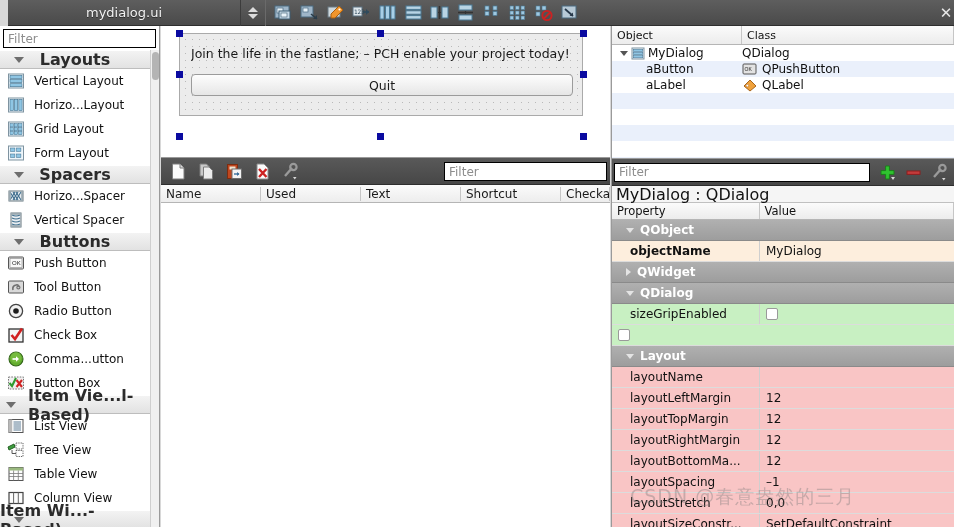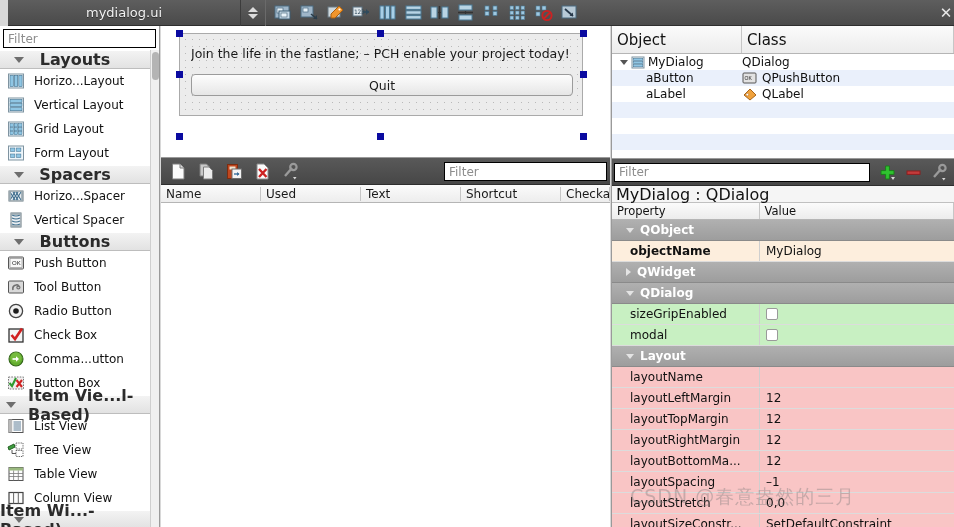--- a/index.html
+++ b/index.html
@@ -128,22 +128,22 @@
     padding-left:5px; display:flex; align-items:center;
     border-right:1px solid #c6c6c6; overflow:hidden; white-space:nowrap;
   }
 
   
   .objpanel{
     position:absolute; left:611px; top:26px; width:343px; height:132px;
     background:#fff; border-left:1px solid #9a9a9a;
   }
   .oi-head{
-    height:28px; display:flex; background:linear-gradient(#fbfbfb,#ececec);
-    border-bottom:1px solid #b5b5b5; font-size:15px;
+    height:19px; display:flex; background:linear-gradient(#fbfbfb,#ececec);
+    border-bottom:1px solid #b5b5b5; font-size:11px;
   }
   .oi-head div{ padding-left:5px; display:flex; align-items:center;
     border-right:1px solid #c6c6c6; white-space:nowrap; }
   .oi-row{
     height:16px; display:flex; align-items:center; font-size:12px;
   }
   .oi-row.alt{ background:#eaf0fb; }
   .oi-name{ width:130px; display:flex; align-items:center; gap:3px; white-space:nowrap; overflow:hidden; }
   .oi-class{ width:205px; display:flex; align-items:center; gap:4px; white-space:nowrap; }
   .oi-arrow{
@@ -350,37 +350,37 @@
       <div class="wb-list">
 
         <div class="cat">
           <span class="arrow"></span>
           <span>Layouts</span>
         </div>
         <div class="item">
           <span class="ico">
             <svg width="20" height="20" viewBox="0 0 20 20">
               <rect x="2.5" y="3" width="15" height="14" fill="#eef6fb" stroke="#7f93a0"></rect>
+              <rect x="4" y="4.5" width="12" height="3" fill="#8fc6e4" stroke="#3e6e8c" stroke-width=".6"></rect>
+              <rect x="4" y="8.6" width="12" height="3" fill="#8fc6e4" stroke="#3e6e8c" stroke-width=".6"></rect>
+              <rect x="4" y="12.7" width="12" height="3" fill="#8fc6e4" stroke="#3e6e8c" stroke-width=".6"></rect>
+            </svg>
+          </span>
+          <span>Vertical Layout</span>
+        </div>
+        <div class="item">
+          <span class="ico">
+            <svg width="20" height="20" viewBox="0 0 20 20">
+              <rect x="2.5" y="3" width="15" height="14" fill="#eef6fb" stroke="#7f93a0"></rect>
               <rect x="4" y="4.5" width="3.3" height="11" fill="#8fc6e4" stroke="#3e6e8c" stroke-width=".6"></rect>
               <rect x="8.4" y="4.5" width="3.3" height="11" fill="#8fc6e4" stroke="#3e6e8c" stroke-width=".6"></rect>
               <rect x="12.8" y="4.5" width="3.3" height="11" fill="#8fc6e4" stroke="#3e6e8c" stroke-width=".6"></rect>
             </svg>
           </span>
           <span>Horizo...Layout</span>
-        </div>
-        <div class="item">
-          <span class="ico">
-            <svg width="20" height="20" viewBox="0 0 20 20">
-              <rect x="2.5" y="3" width="15" height="14" fill="#eef6fb" stroke="#7f93a0"></rect>
-              <rect x="4" y="4.5" width="12" height="3" fill="#8fc6e4" stroke="#3e6e8c" stroke-width=".6"></rect>
-              <rect x="4" y="8.6" width="12" height="3" fill="#8fc6e4" stroke="#3e6e8c" stroke-width=".6"></rect>
-              <rect x="4" y="12.7" width="12" height="3" fill="#8fc6e4" stroke="#3e6e8c" stroke-width=".6"></rect>
-            </svg>
-          </span>
-          <span>Vertical Layout</span>
         </div>
         <div class="item">
           <span class="ico">
             <svg width="20" height="20" viewBox="0 0 20 20">
               <rect x="2.5" y="3" width="15" height="14" fill="#eef6fb" stroke="#7f93a0"></rect>
               <g fill="#8fc6e4" stroke="#3e6e8c" stroke-width=".5">
                 <rect x="4" y="4.6" width="3.4" height="3.3"></rect>
                   <rect x="8.3" y="4.6" width="3.4" height="3.3"></rect>
                   <rect x="12.6" y="4.6" width="3.4" height="3.3"></rect>
                 <rect x="4" y="8.5" width="3.4" height="3.3"></rect>
@@ -757,21 +757,20 @@
       <span class="g-arrow"></span>
       <span>QDialog</span>
     </div>
     <div class="pe-row r-green">
       <div class="pe-prop">sizeGripEnabled</div>
       <div class="pe-val">
         <span class="cbox"></span>
       </div>
     </div>
     <div class="pe-row r-green">
-      <div class="pe-prop">modal</div>
       <div class="pe-val">
         <span class="cbox"></span>
       </div>
     </div>
 
     <div class="pe-row group">
       <span class="g-arrow"></span>
       <span>Layout</span>
     </div>
     <div class="pe-row r-pink r-pink-b">

